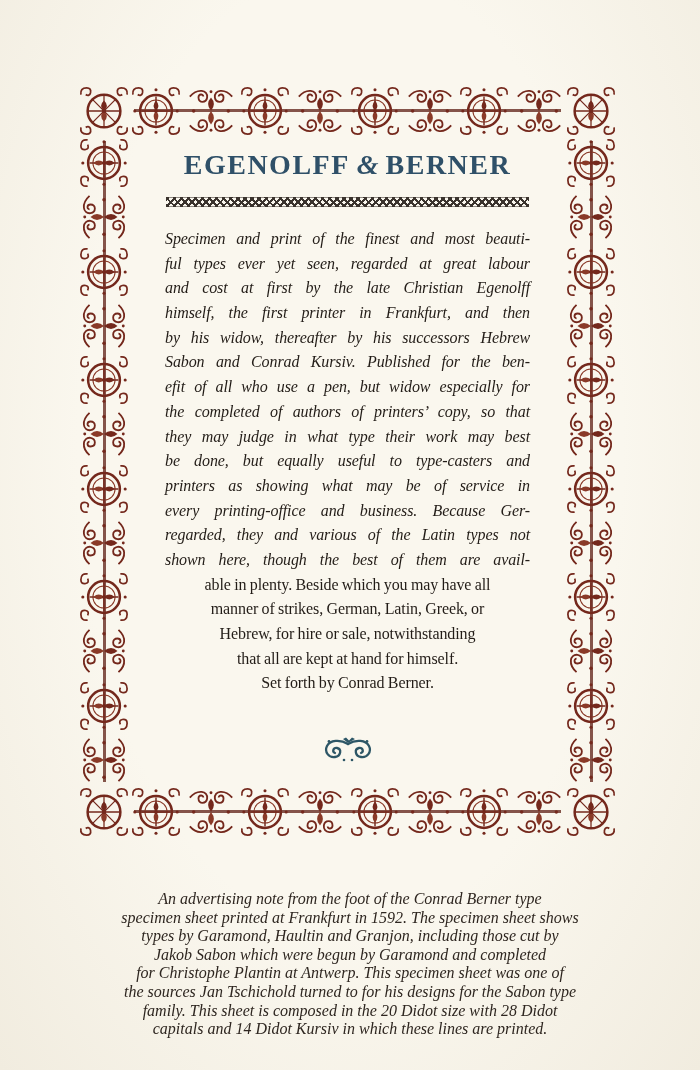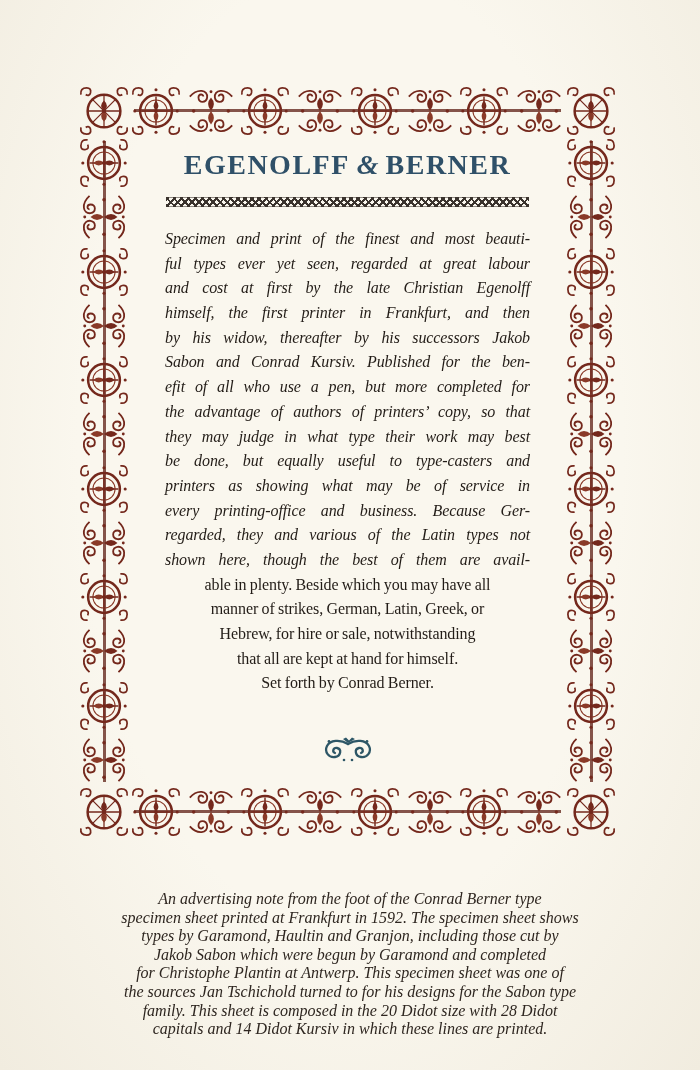--- a/index.html
+++ b/index.html
@@ -286,24 +286,24 @@
     </div>
 
     <div class="rule"></div>
 
     <div class="body-text">
       <div>
           <div class="bline">Specimen and print of the finest and most beauti-</div>
           <div class="bline">ful types ever yet seen, regarded at great labour</div>
           <div class="bline">and cost at first by the late Christian Egenolff</div>
           <div class="bline">himself, the first printer in Frankfurt, and then</div>
-          <div class="bline">by his widow, thereafter by his successors Jakob</div>
+          <div class="bline">by his widow, thereafter by his successors Hebrew</div>
           <div class="bline">Sabon and Conrad Kursiv. Published for the ben-</div>
-          <div class="bline">efit of all who use a pen, but more completed for</div>
-          <div class="bline">the advantage of authors of printers’ copy, so that</div>
+          <div class="bline">efit of all who use a pen, but widow especially for</div>
+          <div class="bline">the completed of authors of printers’ copy, so that</div>
           <div class="bline">they may judge in what type their work may best</div>
           <div class="bline">be done, but equally useful to type-casters and</div>
           <div class="bline">printers as showing what may be of service in</div>
           <div class="bline">every printing-office and business. Because Ger-</div>
           <div class="bline">regarded, they and various of the Latin types not</div>
           <div class="bline">shown here, though the best of them are avail-</div>
         </div>
       <div>
           <div class="cline">able in plenty. Beside which you may have all</div>
           <div class="cline">manner of strikes, German, Latin, Greek, or</div>

